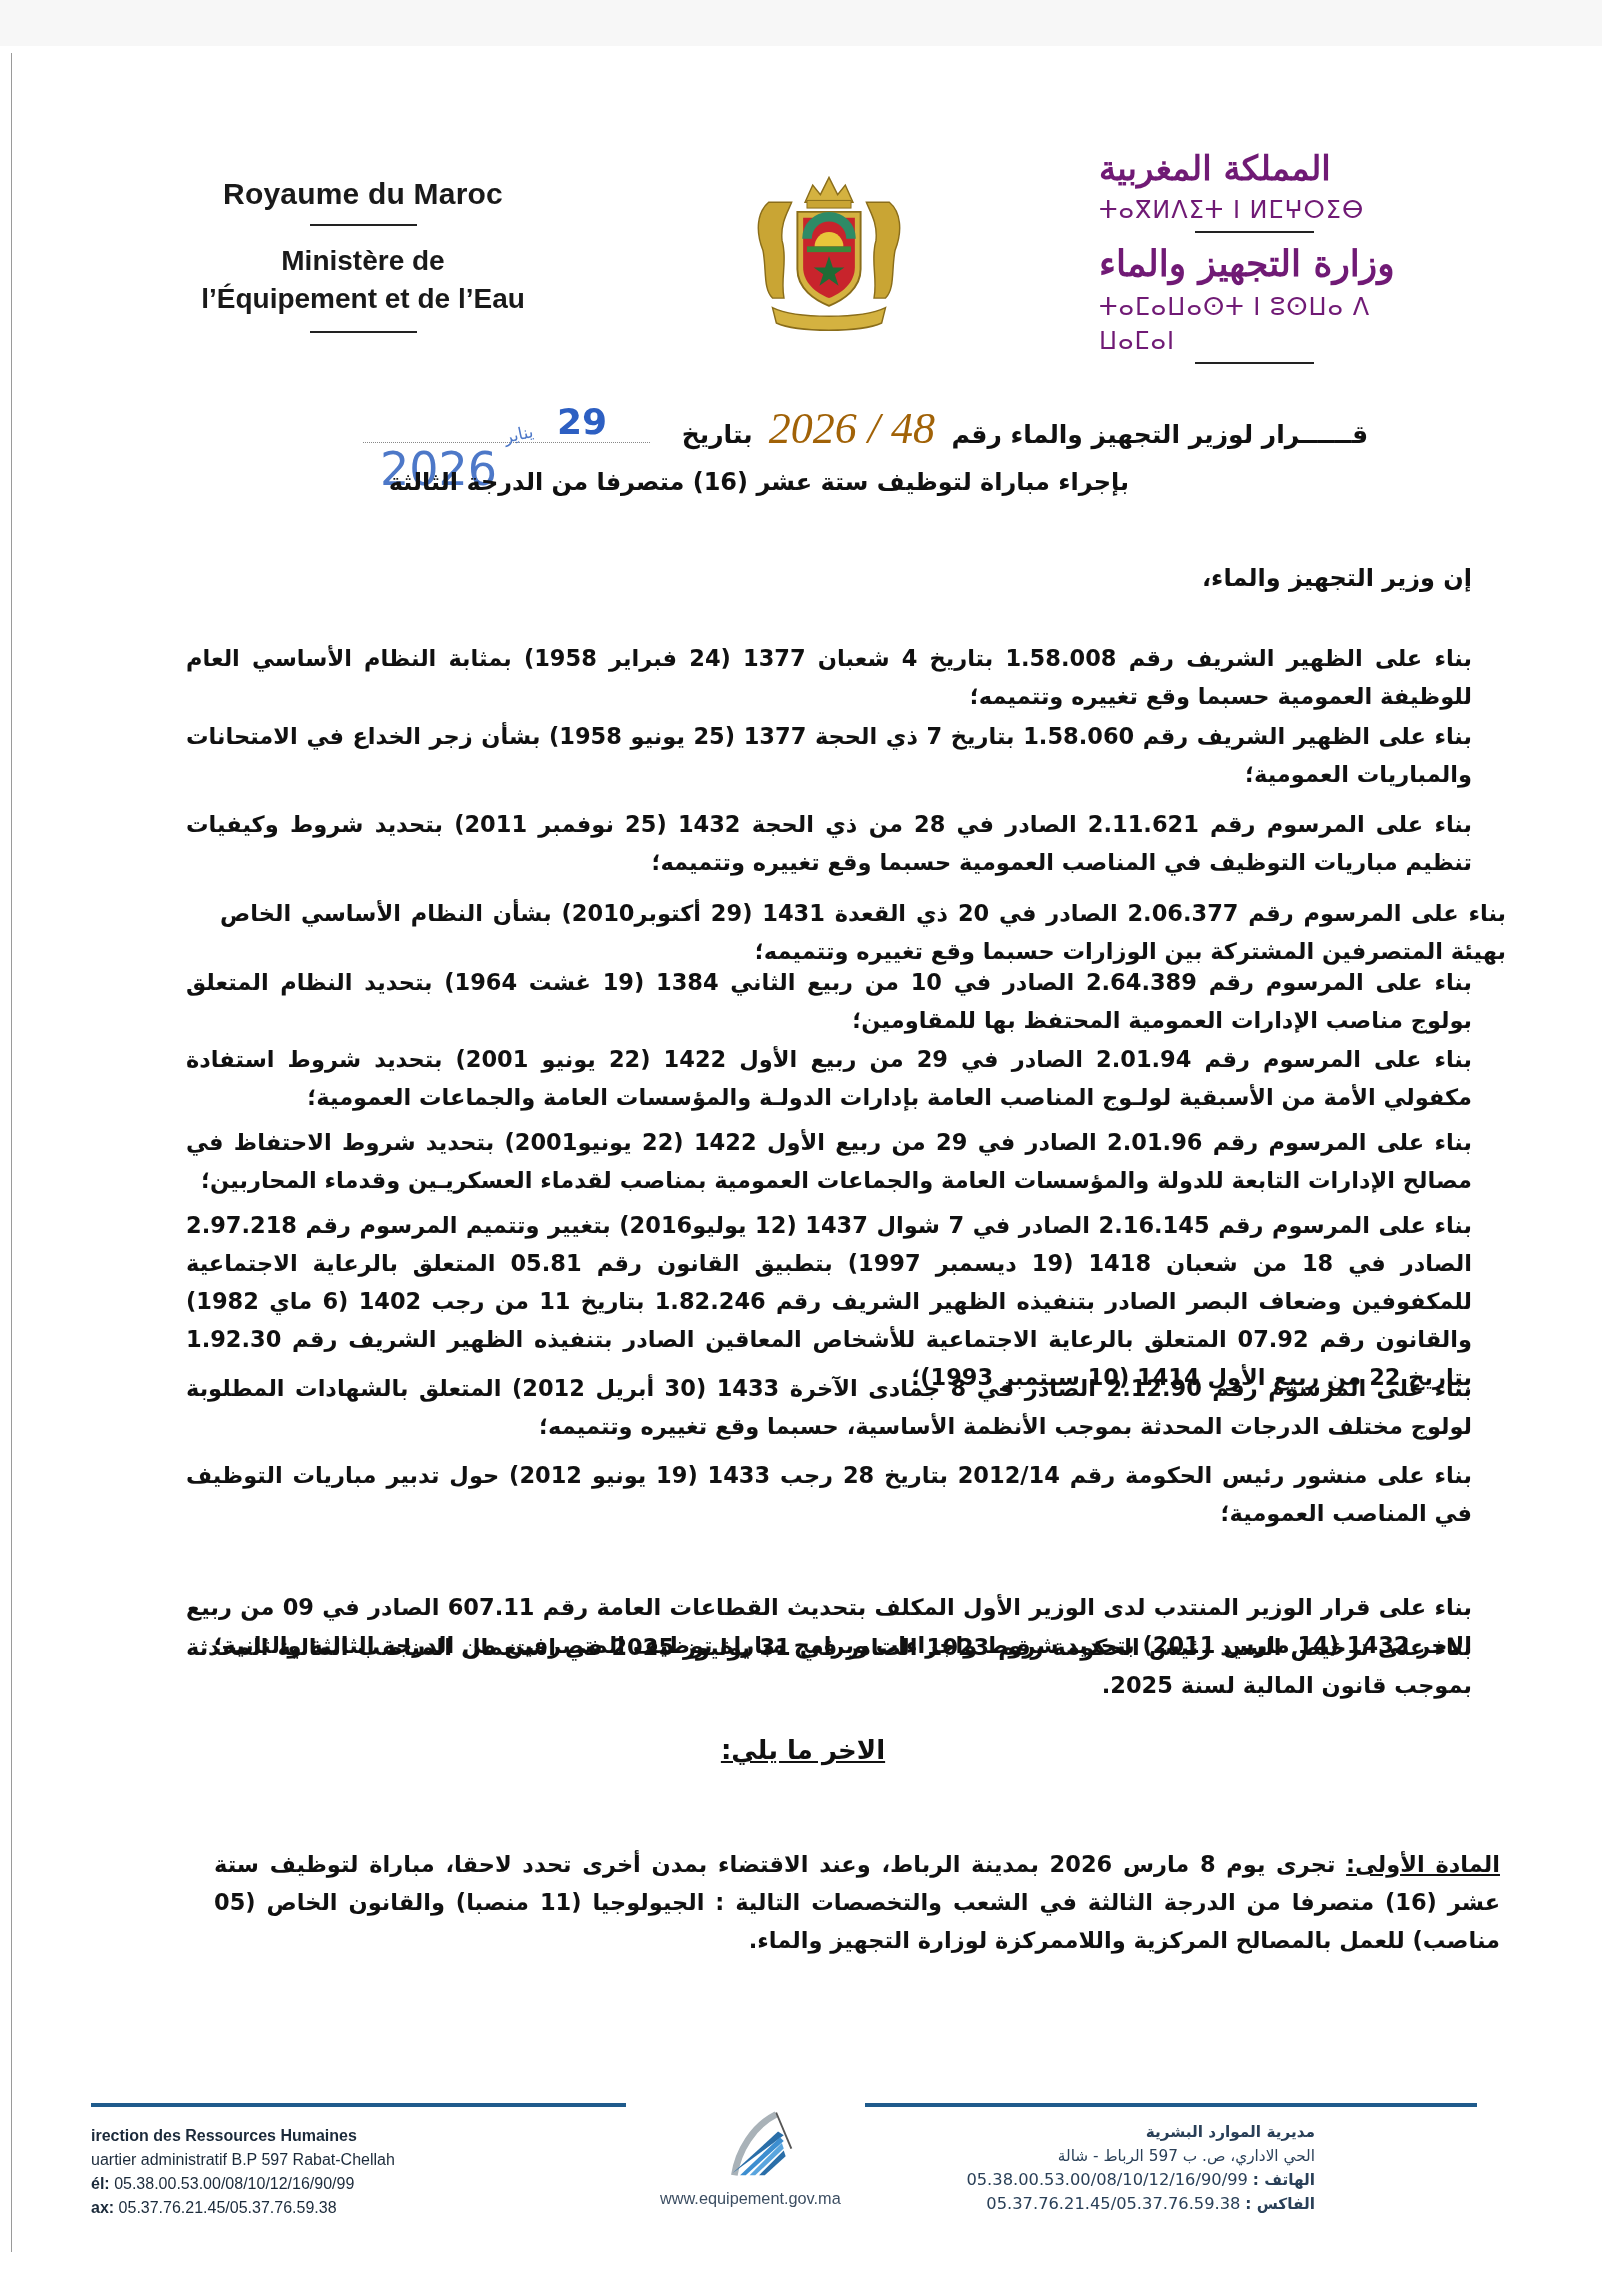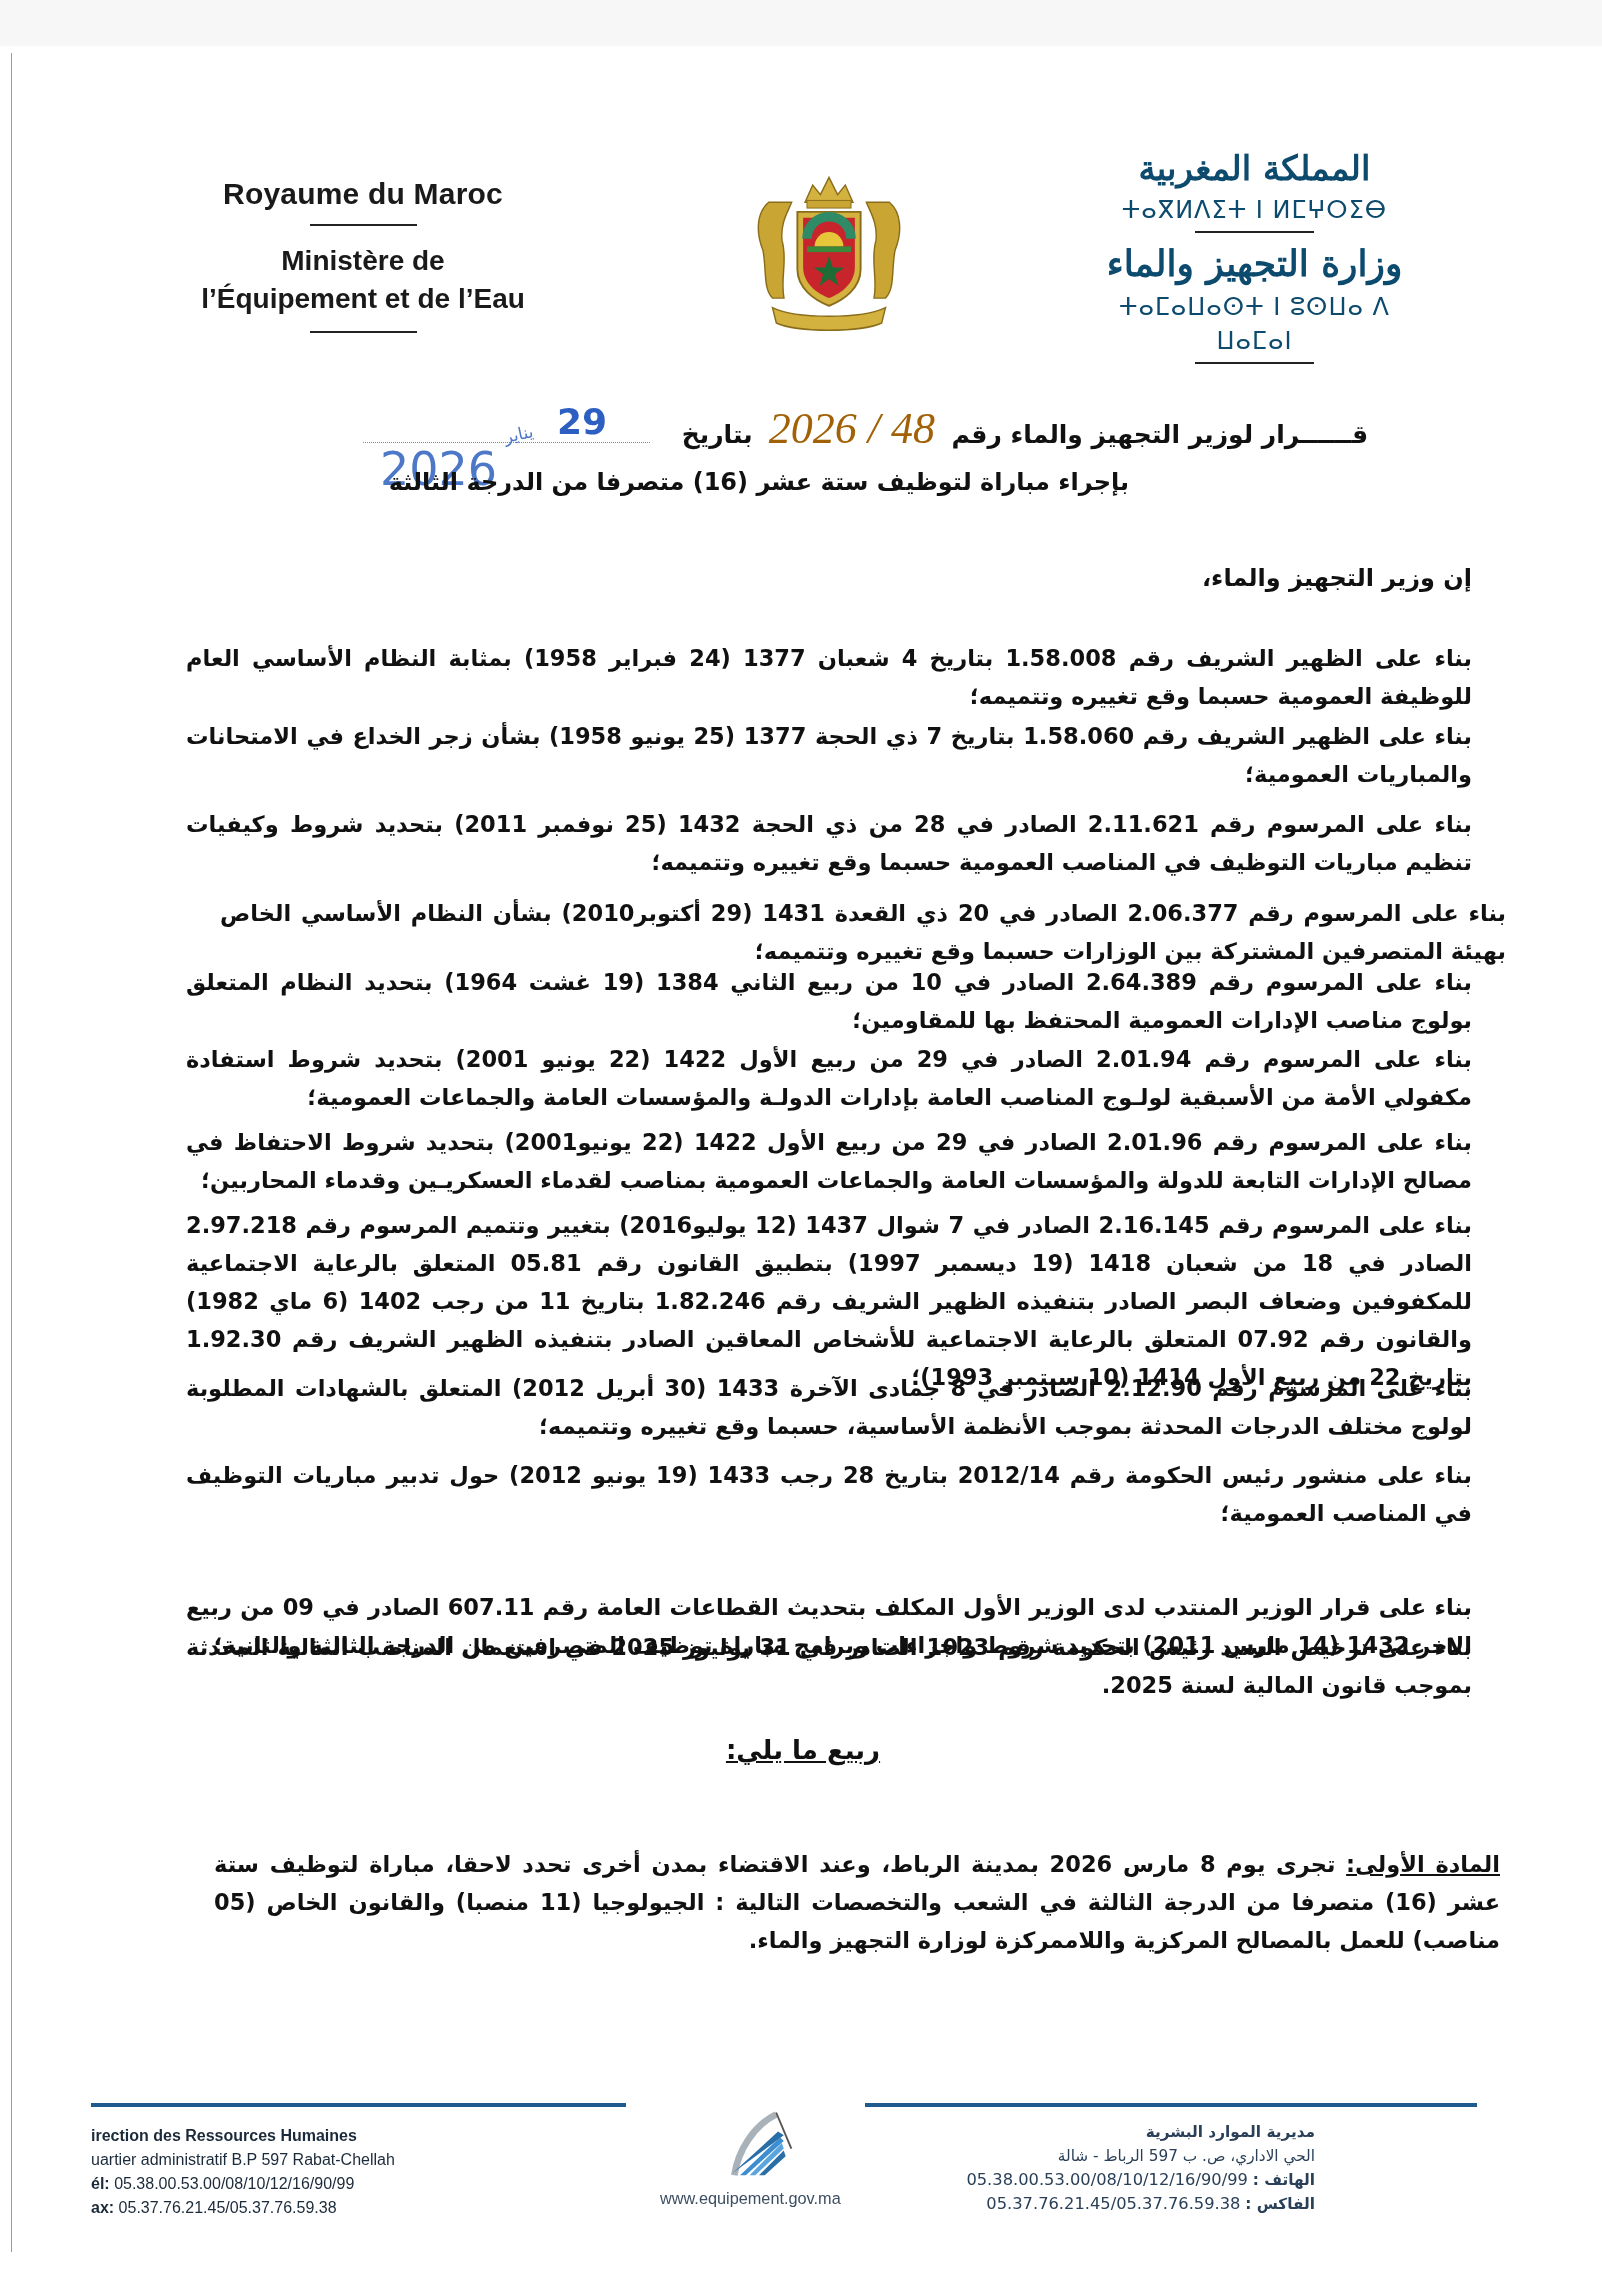--- a/index.html
+++ b/index.html
@@ -11,21 +11,21 @@
   
   .hdr-left { position:absolute; left:186px; top:177px; width:354px; text-align:center; color:#1a1a1a; }
   .hdr-left .kingdom { font-family:"Liberation Sans", sans-serif; font-weight:bold; font-size:30px; letter-spacing:0.2px; }
   .hdr-left .rule { width:107px; height:1.9px; background:#222; margin:13.4px auto 15.3px; }
   .hdr-left .ministry { font-family:"Liberation Sans", sans-serif; font-weight:bold; font-size:28px; line-height:38px; }
 
   
   .emblem { position:absolute; left:738px; top:164px; width:182px; height:182px; }
 
   
-  .hdr-right { position:absolute; left:1099px; top:143px; width:311px; text-align:center; direction:rtl; color:#0c4a6e; }
+  .hdr-right { position:absolute; left:1099px; top:143px; width:311px; text-align:left; direction:rtl; color:#701a75; }
   .hdr-right .ar1 { font-family:"DejaVu Serif", serif; font-weight:bold; font-size:34px; line-height:50px; }
   .hdr-right .tf { font-family:"DejaVu Sans", sans-serif; font-size:24px; line-height:34px; direction:ltr; letter-spacing:1px; }
   .hdr-right .rule { width:119px; height:1.9px; background:#222; margin:3.8px auto 3.8px; }
   .hdr-right .ar2 { font-family:"DejaVu Serif", serif; font-weight:bold; font-size:36px; line-height:54px; }
 
   
   .title-line { position:absolute; right:234px; top:403px; direction:rtl; white-space:nowrap;
                 font-family:"DejaVu Sans", sans-serif; font-weight:bold; font-size:25px; }
   .title-line .hand { font-family:Liberation Serif, serif; font-style:italic; font-weight:normal; color:#a16207; font-size:44px; margin:0 7.6px; }
   .dots { position:absolute; left:363px; top:442px; width:287px; border-top:1.9px dotted #888; }
@@ -115,21 +115,21 @@
 <div class="body" style="top:894px;margin-left:34px;">بناء على المرسوم رقم 2.06.377 الصادر في 20 ذي القعدة 1431 (29 أكتوبر2010) بشأن النظام الأساسي الخاص بهيئة المتصرفين المشتركة بين الوزارات حسبما وقع تغييره وتتميمه؛</div>
 <div class="body" style="top:963px;">بناء على المرسوم رقم 2.64.389 الصادر في 10 من ربيع الثاني 1384 (19 غشت 1964) بتحديد النظام المتعلق بولوج مناصب الإدارات العمومية المحتفظ بها للمقاومين؛</div>
 <div class="body" style="top:1040px;">بناء على المرسوم رقم 2.01.94 الصادر في 29 من ربيع الأول 1422 (22 يونيو 2001) بتحديد شروط استفادة مكفولي الأمة من الأسبقية لولـوج المناصب العامة بإدارات الدولـة والمؤسسات العامة والجماعات العمومية؛</div>
 <div class="body" style="top:1123px;">بناء على المرسوم رقم 2.01.96 الصادر في 29 من ربيع الأول 1422 (22 يونيو2001) بتحديد شروط الاحتفاظ في مصالح الإدارات التابعة للدولة والمؤسسات العامة والجماعات العمومية بمناصب لقدماء العسكريـين وقدماء المحاربين؛</div>
 <div class="body" style="top:1206px;">بناء على المرسوم رقم 2.16.145 الصادر في 7 شوال 1437 (12 يوليو2016) بتغيير وتتميم المرسوم رقم 2.97.218 الصادر في 18 من شعبان 1418 (19 ديسمبر 1997) بتطبيق القانون رقم 05.81 المتعلق بالرعاية الاجتماعية للمكفوفين وضعاف البصر الصادر بتنفيذه الظهير الشريف رقم 1.82.246 بتاريخ 11 من رجب 1402 (6 ماي 1982) والقانون رقم 07.92 المتعلق بالرعاية الاجتماعية للأشخاص المعاقين الصادر بتنفيذه الظهير الشريف رقم 1.92.30 بتاريخ 22 من ربيع الأول 1414 (10 سبتمبر 1993)؛</div>
 <div class="body" style="top:1369px;">بناء على المرسوم رقم 2.12.90 الصادر في 8 جمادى الآخرة 1433 (30 أبريل 2012) المتعلق بالشهادات المطلوبة لولوج مختلف الدرجات المحدثة بموجب الأنظمة الأساسية، حسبما وقع تغييره وتتميمه؛</div>
 <div class="body" style="top:1456px;">بناء على منشور رئيس الحكومة رقم 2012/14 بتاريخ 28 رجب 1433 (19 يونيو 2012) حول تدبير مباريات التوظيف في المناصب العمومية؛</div>
 <div class="body" style="top:1588px;">بناء على قرار الوزير المنتدب لدى الوزير الأول المكلف بتحديث القطاعات العامة رقم 607.11 الصادر في 09 من ربيع الاخر 1432 (14 مارس 2011) بتحديد شروط واجراءات وبرامج مباراة توظيف المتصرفين من الدرجة الثالثة والثانية؛</div>
 <div class="body" style="top:1628px;">بناء على ترخيص السيد رئيس الحكومة رقم 1023 الصادر في 31 يوليوز 2025 في استعمال المناصب المالية المحدثة بموجب قانون المالية لسنة 2025.</div>
 
-<div class="decides">ربيع ما يلي:</div>
+<div class="decides">الاخر ما يلي:</div>
 
 <div class="article">
   <span class="art-head">المادة الأولى:</span>
   <span>تجرى يوم 8 مارس 2026 بمدينة الرباط، وعند الاقتضاء بمدن أخرى تحدد لاحقا، مباراة لتوظيف ستة عشر (16) متصرفا من الدرجة الثالثة في الشعب والتخصصات التالية : الجيولوجيا (11 منصبا) والقانون الخاص (05 مناصب) للعمل بالمصالح المركزية واللاممركزة لوزارة التجهيز والماء.</span>
 </div>
 
 <div class="fline" style="left:91px; width:535px;"></div>
 <div class="fline" style="left:865px; width:612px;"></div>
 
 <div class="ft-left">

